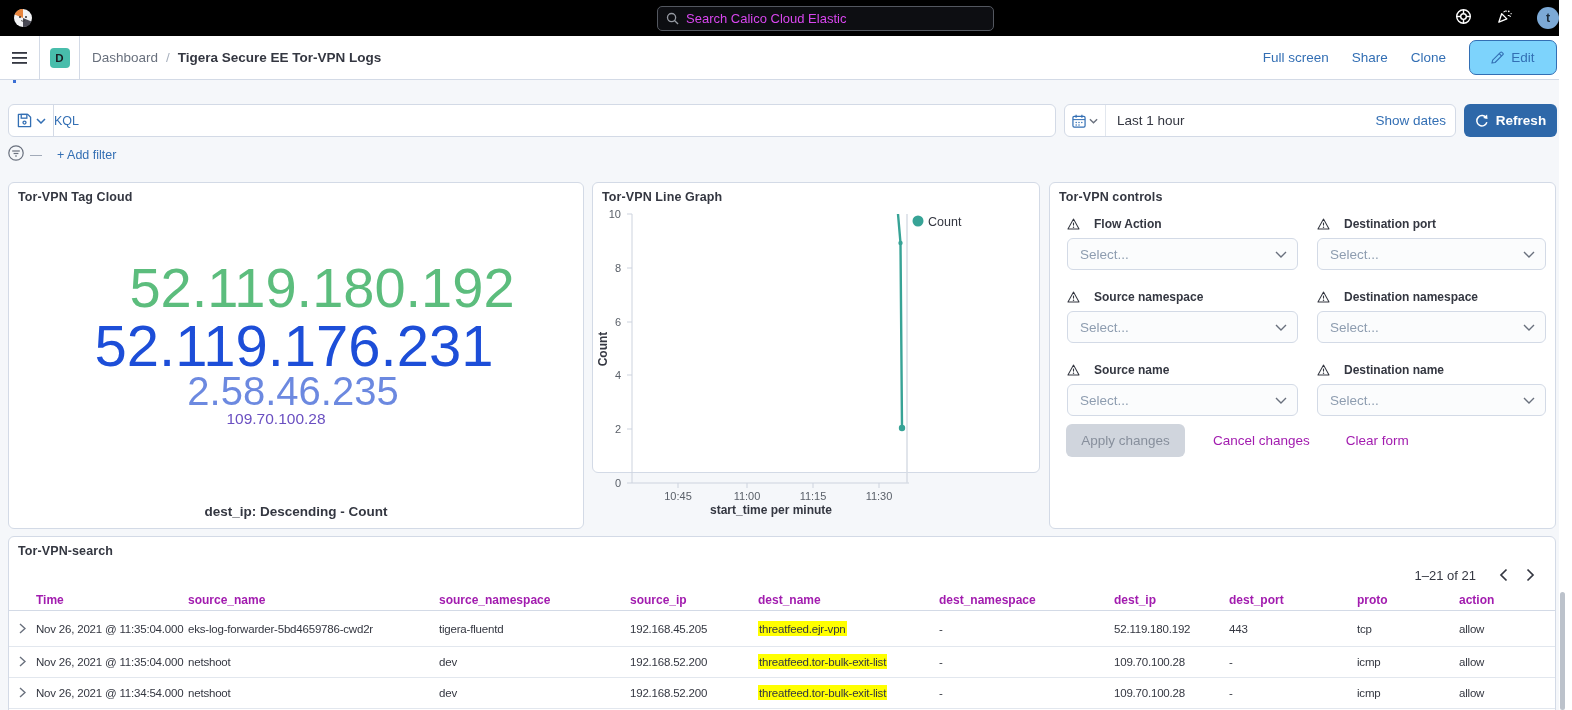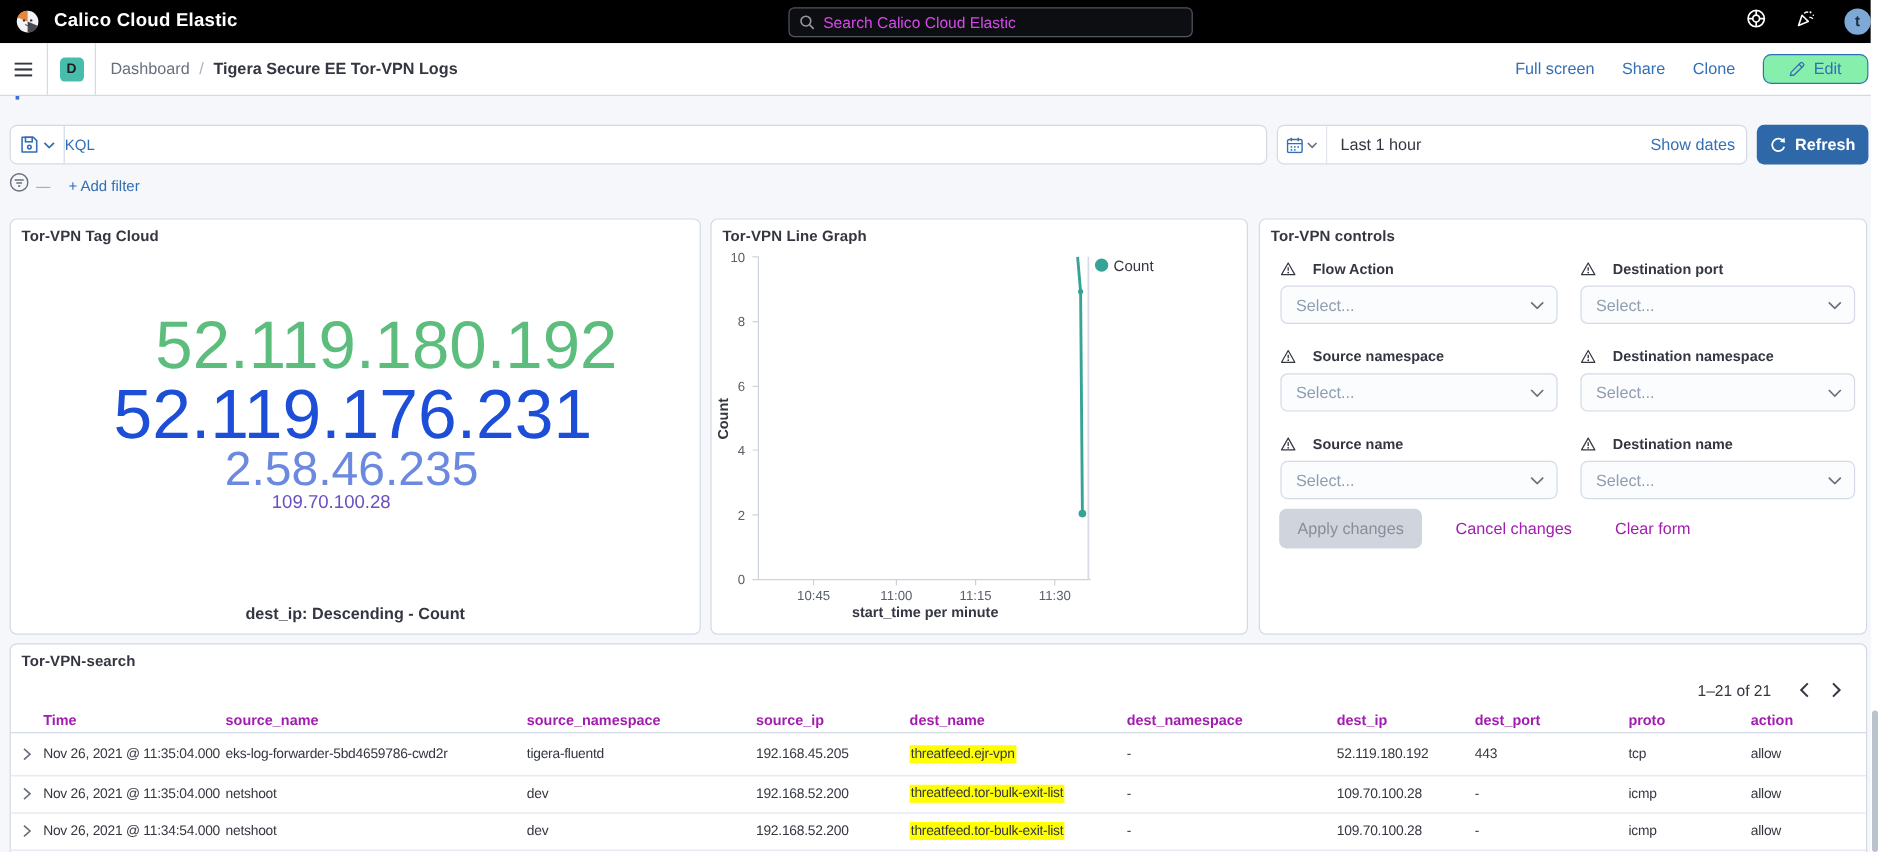--- a/index.html
+++ b/index.html
@@ -21,21 +21,21 @@
   .nav-left { position:absolute; left:0; top:0; height:43px; display:flex; align-items:center; }
   .hamburger { width:40px; height:43px; border-right:1px solid #d3dae6; display:flex; align-items:center; justify-content:center; }
   .space-seg { width:40px; height:43px; border-right:1px solid #d3dae6; display:flex; align-items:center; justify-content:center; }
   .space-badge { width:20px; height:20px; border-radius:4px; background:#48bdab; color:#1a1c21; font-size:11.5px; font-weight:700; display:flex; align-items:center; justify-content:center; }
   .breadcrumbs { margin-left:12px; font-size:13.5px; display:flex; align-items:center; gap:8px; }
   .crumb-root { color:#69707d; }
   .crumb-sep { color:#a9b2bf; }
   .crumb-current { color:#343741; font-weight:700; }
   .nav-right { position:absolute; right:15px; top:0; height:43px; display:flex; align-items:center; gap:23px; }
   .nav-link { color:#336fb4; font-size:13.5px; cursor:pointer; }
-  .edit-btn { width:88px; height:25px; border:1px solid #336fb4; border-radius:7px; background:#86efac; color:#336fb4; font-size:13.5px; display:flex; align-items:center; justify-content:center; gap:7px; }
+  .edit-btn { width:88px; height:35px; border:1px solid #336fb4; border-radius:7px; background:#7dd3fc; color:#336fb4; font-size:13.5px; display:flex; align-items:center; justify-content:center; gap:7px; }
   .loading-dot { position:absolute; left:13px; top:80px; width:3px; height:3px; background:#3b6fd4; }
 
   
   .querybar { position:absolute; left:8px; top:104px; width:1048px; height:33px; background:#fff; border:1px solid #d3dae6; border-radius:6px; display:flex; align-items:center; }
   .qb-left { width:45px; height:100%; border-right:1px solid #d3dae6; display:flex; align-items:center; justify-content:center; gap:4px; }
   .qb-ph { margin-left:14px; font-size:13.5px; color:#757c88; flex:1; }
   .qb-lang { margin-right:9px; font-size:12.5px; color:#336fb4; font-weight:400; }
   .datepicker { position:absolute; left:1064px; top:104px; width:392px; height:33px; background:#fff; border:1px solid #d3dae6; border-radius:6px; display:flex; align-items:center; }
   .dp-left { width:41px; height:100%; border-right:1px solid #e2e7ee; display:flex; align-items:center; justify-content:center; gap:3px; }
   .dp-text { margin-left:11px; font-size:13.5px; color:#343741; flex:1; }
@@ -44,21 +44,21 @@
 
   
   .filter-row { position:absolute; left:8px; top:146px; height:17px; display:flex; align-items:center; }
   .filter-dash { color:#98a2b1; font-size:12px; margin:0 6px 0 6px; letter-spacing:-1px; }
   .add-filter { color:#336fb4; font-size:12.5px; margin-left:10px; }
 
   
   .panel { position:absolute; background:#fff; border:1px solid #d3dae6; border-radius:6px; }
   .panel-title { position:absolute; left:9px; top:7px; font-size:12.5px; font-weight:700; color:#343741; letter-spacing:.1px; }
   #panel-tagcloud { left:8px;  top:182px; width:576px; height:347px; }
-  #panel-linegraph{ left:592px; top:182px; width:448px; height:347px; }
+  #panel-linegraph{ left:592px; top:182px; width:448px; height:291px; }
   #panel-controls { left:1049px;top:182px; width:507px; height:347px; }
   #panel-table    { left:8px;  top:536px; width:1548px; height:200px; }
 
   
   .tag { position:absolute; transform:translate(-50%,-50%); white-space:nowrap; line-height:1; font-weight:400; }
   .tc-caption { position:absolute; left:0; top:321px; width:100%; text-align:center; font-size:13.5px; font-weight:700; color:#343741; }
 
   
   .axis-tick { font-size:11px; fill:#5a6069; font-family:"Liberation Sans","DejaVu Sans",sans-serif; }
   .axis-label { font-size:12px; font-weight:700; fill:#343741; font-family:"Liberation Sans","DejaVu Sans",sans-serif; }
@@ -102,21 +102,20 @@
     <span class="logo">
       <svg width="20" height="20" viewBox="0 0 20 20">
         <circle cx="10" cy="10" r="9" fill="#f2f3f5"></circle>
         <path d="M10 1 A9 9 0 0 0 1.6 6.6 L10 10 Z" fill="#e8853d"></path>
         <path d="M18.4 13.4 A9 9 0 0 1 10 19 L10 10 Z" fill="#4a4a55"></path>
         <circle cx="7" cy="9" r="1" fill="#333"></circle>
         <circle cx="13" cy="9" r="1" fill="#333"></circle>
         <path d="M8 12.5 q2 1.6 4 0" stroke="#333" stroke-width=".8" fill="none"></path>
       </svg>
     </span>
-    <span class="brand">Calico Cloud Elastic</span>
     <div class="top-search">
       <svg width="13" height="13" viewBox="0 0 14 14">
         <circle cx="6" cy="6" r="4.4" fill="none" stroke="#969aa2" stroke-width="1.4"></circle>
         <line x1="9.4" y1="9.4" x2="13" y2="13" stroke="#969aa2" stroke-width="1.4"></line>
       </svg>
       <span class="ph">Search Calico Cloud Elastic</span>
     </div>
     <div class="top-icons">
       <span>
         <svg width="17" height="17" viewBox="0 0 18 18">

